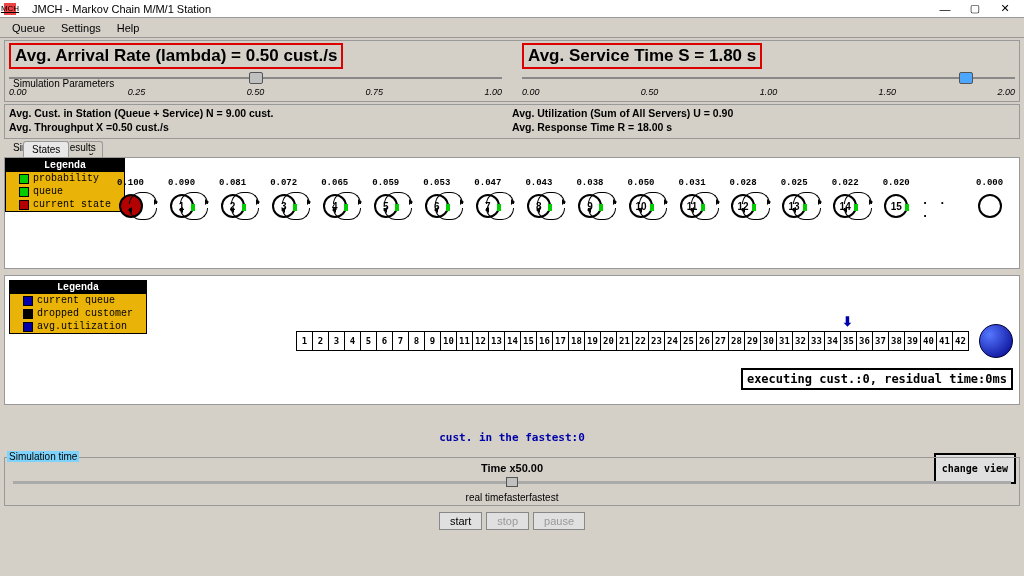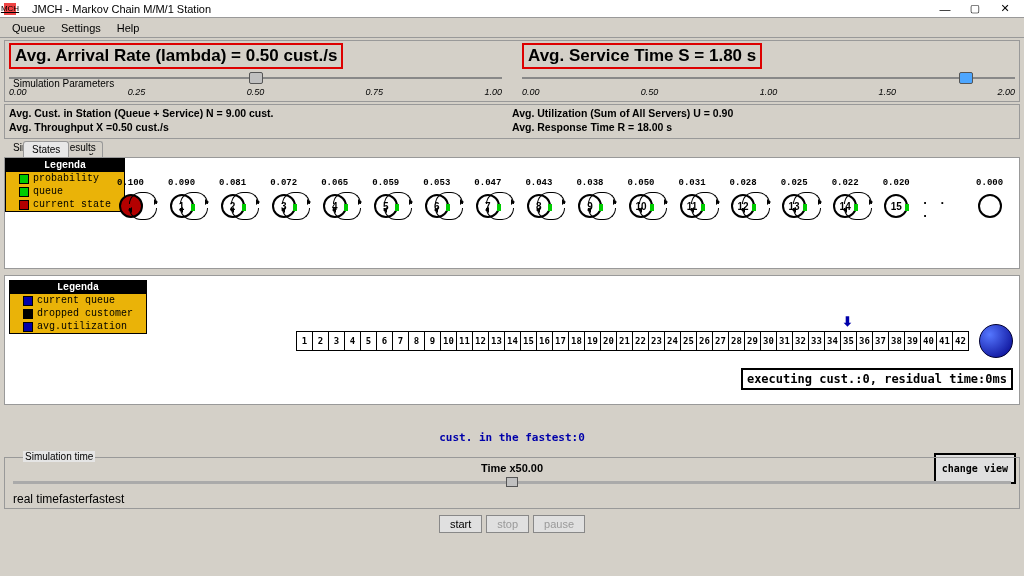--- a/index.html
+++ b/index.html
@@ -56,26 +56,26 @@
   .queue-slot { width: 17px; height: 20px; border: 1px solid #000; display: flex; align-items: center; justify-content: center; font-family: monospace; font-size: 9px; font-weight: bold; margin-left: -1px; background: #fff; }
   .queue-marker { position: absolute; top: 38px; font-size: 13px; color: #00a; font-weight: bold; }
   .server-circle { position: absolute; right: 6px; top: 48px; width: 34px; height: 34px; border-radius: 50%; background: radial-gradient(circle at 30% 30%, #5577ff, #000088); border: 1px solid #003; }
   .status-box { position: absolute; right: 6px; top: 92px; border: 2px solid #000; background: #fff; padding: 2px 4px; font-family: monospace; font-size: 12px; font-weight: bold; }
   
   .cust-station { text-align: center; font-family: monospace; color: #00a; font-weight: bold; font-size: 11px; margin-top: 26px; }
   .change-view { position: absolute; right: 8px; border: 2px solid #000; background: #e0e0e0; padding: 8px 6px; font-family: monospace; font-weight: bold; font-size: 10px; cursor: pointer; }
   
   .bottom-row { display: flex; gap: 8px; margin: 4px 4px 0 4px; }
   .bottom-fieldset { border: 1px solid #999; padding: 4px 8px 2px 8px; position: relative; flex: 1; }
-  .bottom-legend { position: absolute; top: -7px; left: 18px; background: #e5e5e5; padding: 0 2px; font-size: 10px; }
+  .bottom-legend { position: absolute; top: -7px; left: 2px; background: #7dd3fc; padding: 0 2px; font-size: 10px; }
   .time-label { text-align: center; font-weight: bold; font-size: 11px; }
   .time-slider { position: relative; height: 14px; margin: 2px 0; }
   .time-track { position: absolute; top: 5px; left: 0; right: 0; height: 3px; background: #aaa; }
   .time-thumb { position: absolute; top: 1px; left: 50%; width: 12px; height: 10px; background: #c0c0c0; border: 1px solid #555; transform: translateX(-50%); }
-  .time-labels { display: flex; justify-content: flex-start; font-size: 12px; }
+  .time-labels { display: flex; justify-content: center; font-size: 10px; }
   .customers-text { text-align: center; font-family: monospace; font-weight: bold; font-size: 11px; padding: 10px 0; }
   
   .controls { display: flex; justify-content: center; gap: 4px; margin-top: 6px; }
   .ctrl-btn { padding: 2px 10px; border: 1px solid #888; background: #e0e0e0; font-size: 11px; cursor: pointer; }
   .ctrl-btn.disabled { color: #999; cursor: default; }
 </style>
 </head>
 <body>
 
 <div class="titlebar">

